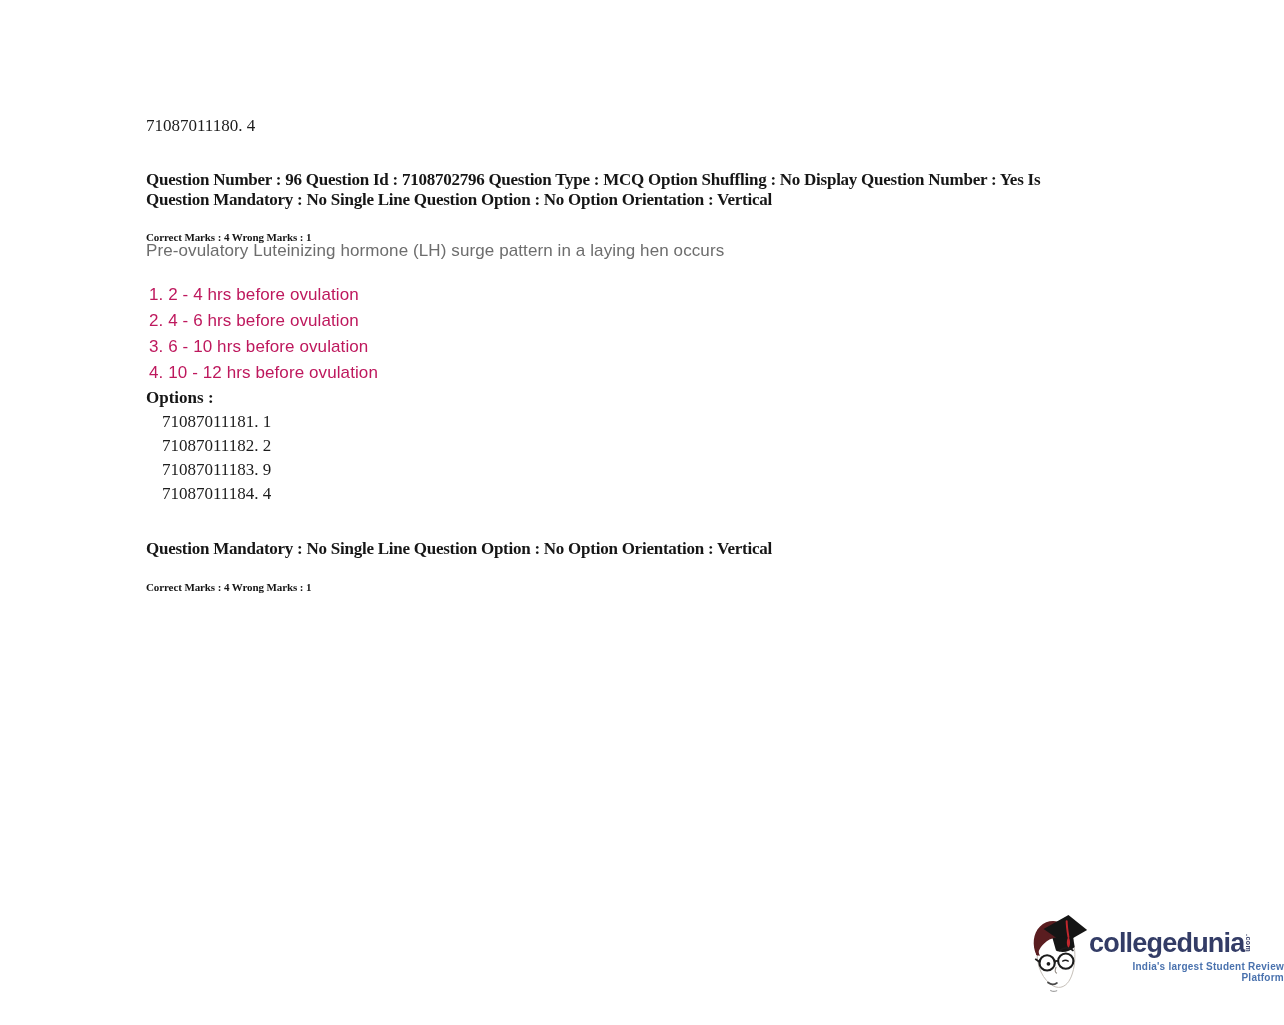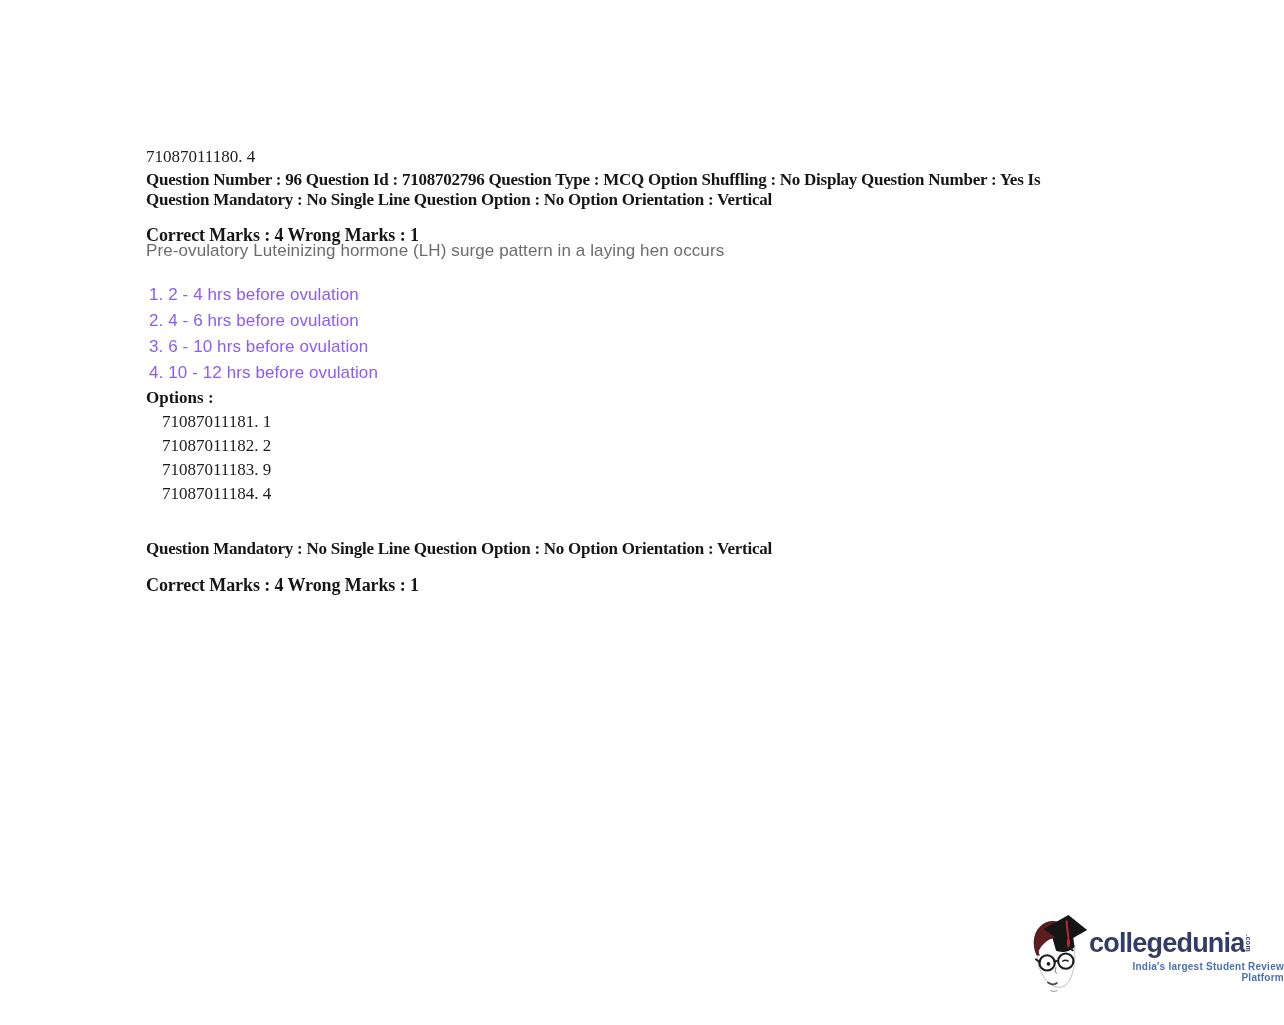--- a/index.html
+++ b/index.html
@@ -13,57 +13,57 @@
     font-family: "Liberation Serif", serif;
     color: #1c1c1c;
   }
 
   
   .serif-line {
     font-family: "Liberation Serif", serif;
     font-size: 17px;
     color: #1c1c1c;
   }
-  .prev-answer { position: absolute; left: 146px; top: 116px; margin-top: 31px; }
+  .prev-answer { position: absolute; left: 146px; top: 116px; }
 
   .q-block { position: absolute; left: 146px; width: 960px; }
   .q96-block { top: 170px; }
   .q97-block { top: 539px; }
 
   .q-header-line {
     font-family: "Liberation Serif", serif;
     font-weight: bold;
     font-size: 17px;
     line-height: 19.5px;
     letter-spacing: -0.25px;
     white-space: nowrap;
     color: #161616;
   }
   .q-marks {
     font-family: "Liberation Serif", serif;
     font-weight: bold;
-    font-size: 18px;
+    font-size: 11px;
     letter-spacing: -0.1px;
-    margin-top: 16px;
+    margin-top: 22px;
     color: #161616;
   }
 
   .question-text {
     position: absolute; left: 146px; top: 241px;
     font-family: "Liberation Sans", sans-serif;
     font-size: 17px;
     color: #6d6d6d;
     letter-spacing: 0.1px;
   }
   .choices {
     position: absolute; left: 149px; top: 282px;
     font-family: "Liberation Sans", sans-serif;
     font-size: 17px;
     line-height: 26px;
-    color: #8b5cf6;
+    color: #be185d;
     letter-spacing: 0.1px;
   }
   .options-label {
     position: absolute; left: 146px; top: 388px;
     font-family: "Liberation Serif", serif;
     font-weight: bold;
     font-size: 17px;
     color: #161616;
   }
   .option-ids {

